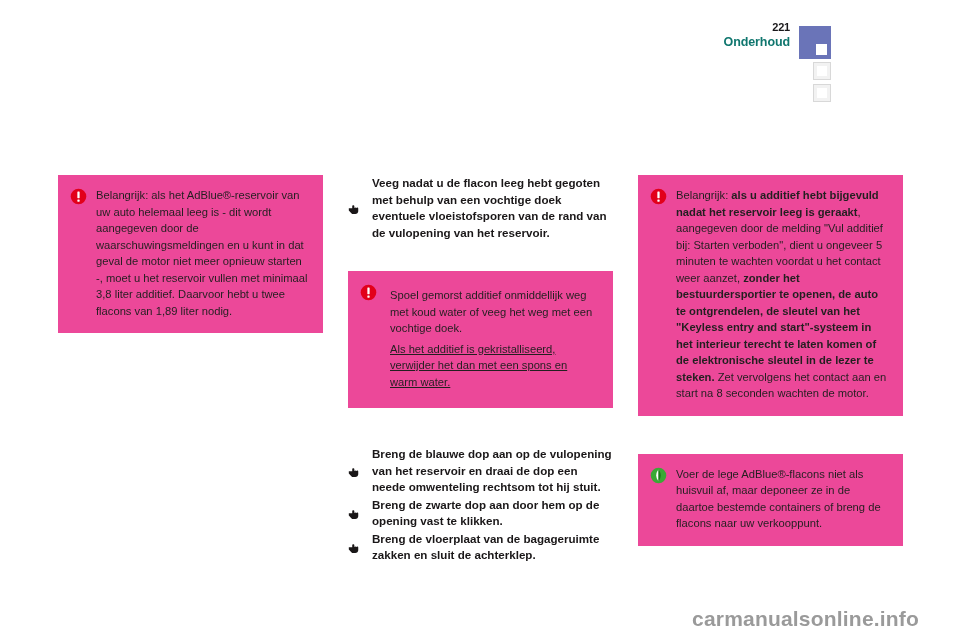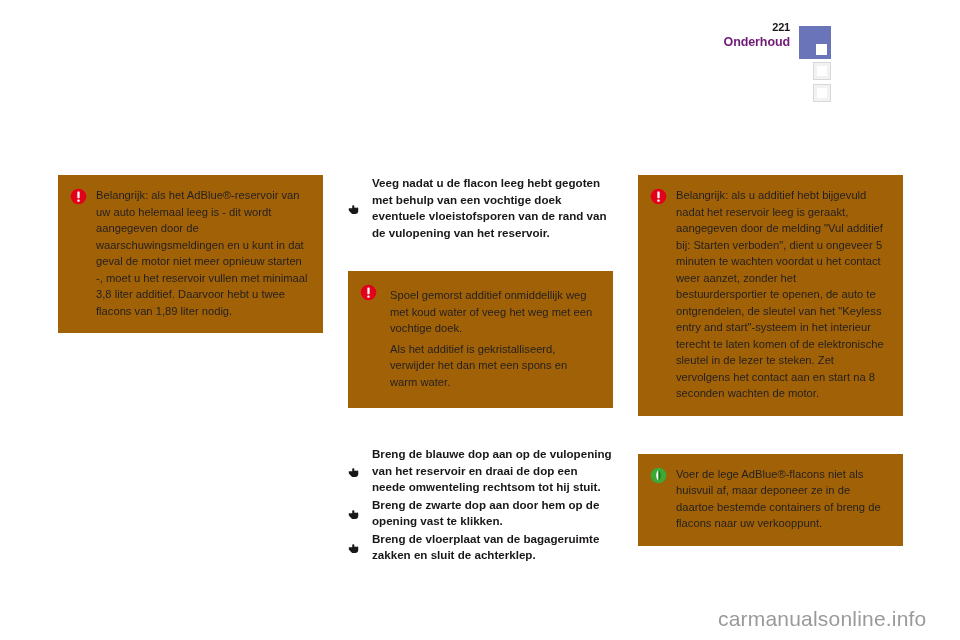--- a/index.html
+++ b/index.html
@@ -37,21 +37,21 @@
     font-size: 11px;
     font-weight: bold;
     color: #19181a;
     letter-spacing: -0.2px;
     display: block;
     margin-bottom: 3px;
   }
   .header-section {
     font-size: 12.5px;
     font-weight: bold;
-    color: #701a75;
+    color: #0f766e;
     display: block;
     letter-spacing: -0.1px;
   }
 
   
   .tab-strip {
     position: absolute;
     top: 26px;
     right: 17px;
     width: 32px;
@@ -96,35 +96,35 @@
     display: flex;
     gap: 25px;
   }
   .col {
     width: 265px;
     flex: 0 0 265px;
   }
 
   
   .box {
-    background: #a16207;
+    background: #ec4899;
     padding: 12px 14px 14px 12px;
     display: flex;
     gap: 9px;
     align-items: flex-start;
     margin-bottom: 16px;
   }
   .box-body {
     flex: 1 1 auto;
     font-size: 11.2px;
     line-height: 16.5px;
     color: #231f20;
   }
   .box p { margin: 4px; }
-  .box p + p { margin-top: 0px; }
+  .box p + p { margin-top: 0px; text-decoration: underline; }
 
   
   .icon-warn {
     flex: 0 0 auto;
     width: 17px;
     height: 17px;
     margin-top: 1px;
   }
   .icon-eco {
     flex: 0 0 auto;
@@ -153,29 +153,29 @@
     flex: 1 1 auto;
     font-size: 11.6px;
     line-height: 16.5px;
     font-weight: bold;
     color: #1a1718;
   }
 
   .spacer-lg { height: 22px; }
   .spacer-md { height: 14px; }
 
-  strong { font-weight: normal; }
+  strong { font-weight: bold; }
 
   
   .watermark {
     position: absolute;
-    left: 718px;
+    left: 692px;
     top: 607px;
     font-size: 21px;
-    font-weight: normal;
+    font-weight: bold;
     color: #9a9a9a;
     letter-spacing: 0.2px;
     font-family: "Liberation Sans", sans-serif;
   }
 </style>
 </head>
 <body>
 
 <div class="page">
 

